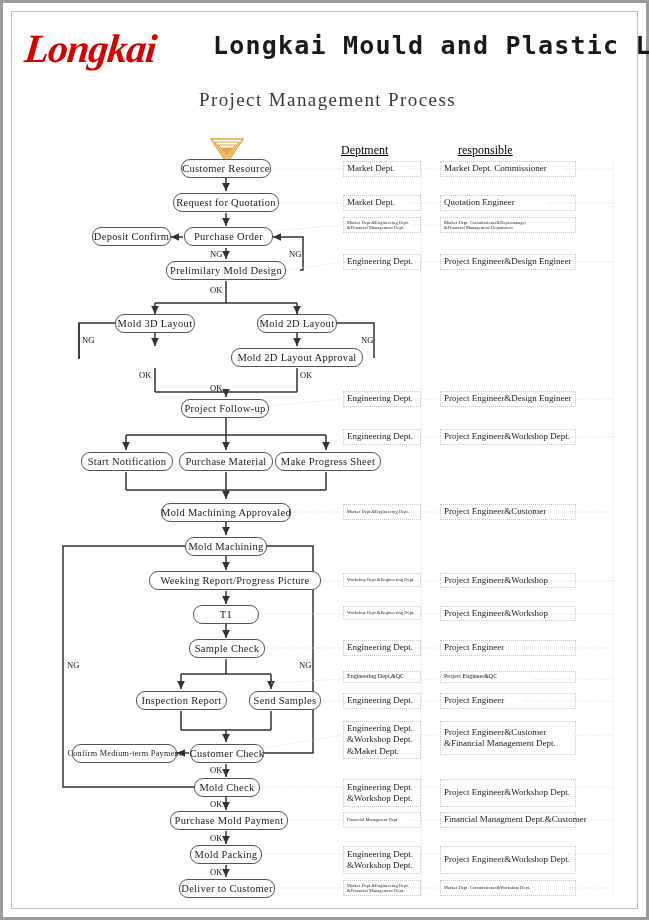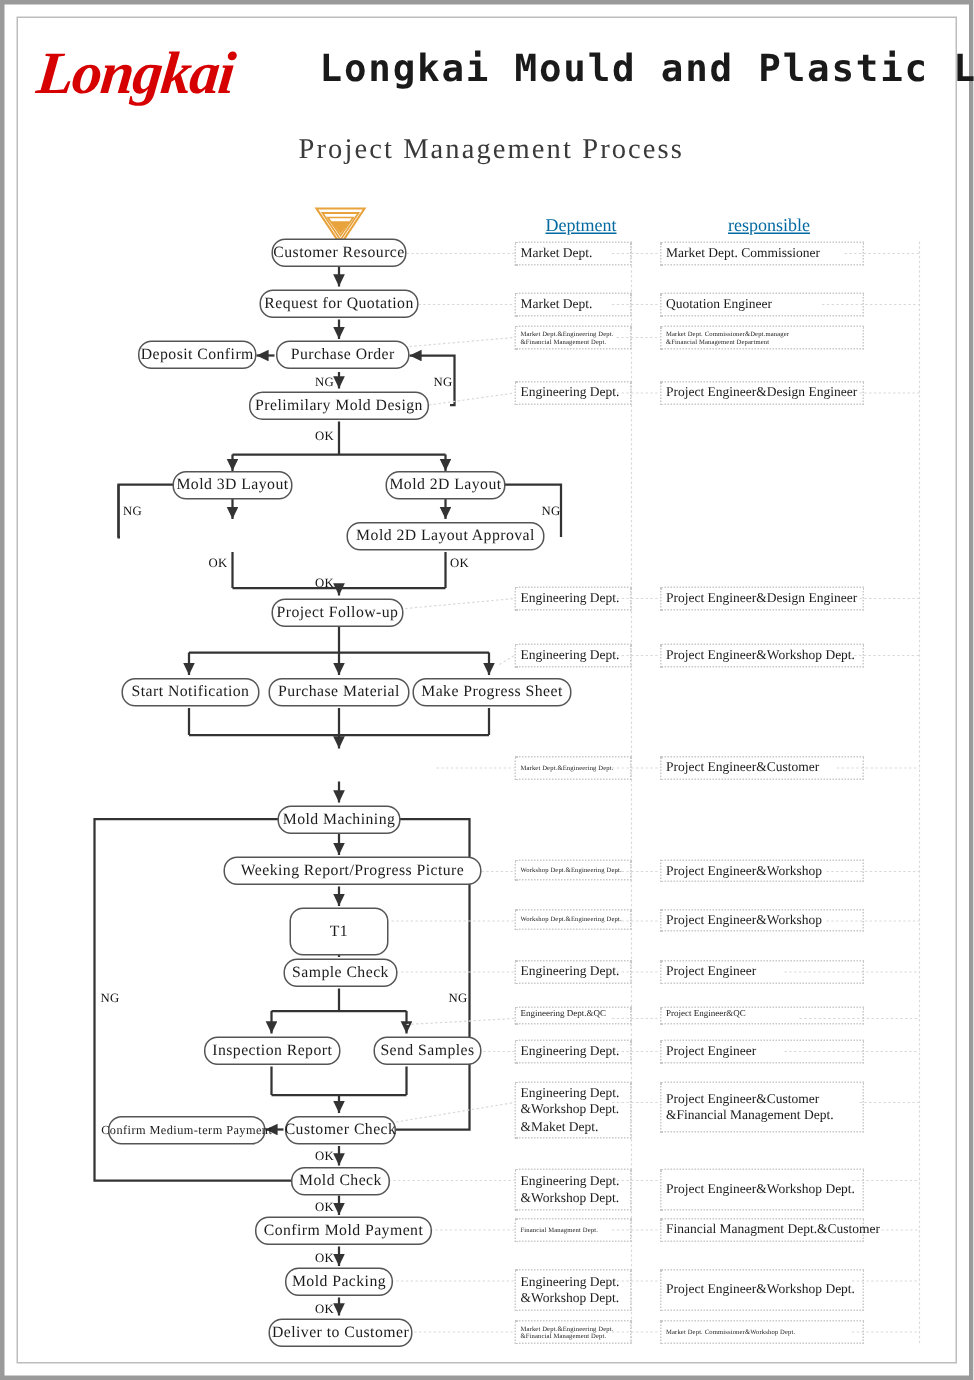--- a/index.html
+++ b/index.html
@@ -19,22 +19,22 @@
         letter-spacing:-1px;transform:skewX(-6deg);}
   #company-name{position:absolute;left:196px;top:6px;
         font-family:"DejaVu Sans Mono","Liberation Mono",monospace;
         font-weight:bold;font-size:25px;color:#1a1a1a;letter-spacing:1.2px;
         white-space:nowrap;}
   #doc-title{position:absolute;left:0;top:86px;width:649px;text-align:center;
         font-size:19px;color:#3a3a3a;letter-spacing:1.2px;}
   #doc-title span{letter-spacing:1.4px;}
 
   
-  .col-head{position:absolute;font-size:12px;color:#0369a1;
-        text-decoration:underline;text-align:right;}
+  .col-head{position:absolute;font-size:12px;color:#000000;
+        text-decoration:underline;text-align:left;}
   #head-dept{left:338px;top:140px;width:70px;}
   #head-resp{left:455px;top:140px;width:82px;}
 
   
   #flow-svg{position:absolute;left:0;top:0;width:649px;height:920px;}
 
   
   .node{position:absolute;box-sizing:border-box;
         border:1.3px solid #555;border-radius:9px;background:#fff;
         display:flex;align-items:center;justify-content:center;
@@ -243,40 +243,41 @@
   <div class="node" style="left:228px;top:345px;width:132px;height:19px;">Mold 2D Layout Approval</div>
 
   <div class="node" style="left:178px;top:396px;width:88px;height:19px;">Project Follow-up</div>
 
   <div class="node" style="left:78px;top:449px;width:92px;height:19px;">Start Notification</div>
 
   <div class="node" style="left:176px;top:449px;width:94px;height:19px;">Purchase Material</div>
 
   <div class="node" style="left:272px;top:449px;width:106px;height:19px;">Make Progress Sheet</div>
 
+  <div class="node" style="left:158px;top:500px;width:130px;height:19px;">Mold Machining Approvaled</div>
 
   <div class="node" style="left:182px;top:534px;width:82px;height:19px;">Mold Machining</div>
 
   <div class="node" style="left:146px;top:568px;width:172px;height:19px;">Weeking Report/Progress Picture</div>
 
-  <div class="node" style="left:190px;top:602px;width:66px;height:32px;">T1</div>
+  <div class="node" style="left:190px;top:602px;width:66px;height:19px;">T1</div>
 
   <div class="node" style="left:186px;top:636px;width:76px;height:19px;">Sample Check</div>
 
   <div class="node" style="left:133px;top:688px;width:91px;height:19px;">Inspection Report</div>
 
   <div class="node" style="left:246px;top:688px;width:72px;height:19px;">Send Samples</div>
 
   <div class="node" style="left:187px;top:741px;width:74px;height:19px;">Customer Check</div>
 
   <div class="node" style="left:69px;top:741px;width:105px;height:19px;font-size:8.2px;">Confirm Medium-term Payment</div>
 
   <div class="node" style="left:191px;top:775px;width:66px;height:19px;">Mold Check</div>
 
-  <div class="node" style="left:167px;top:808px;width:118px;height:19px;">Confirm Mold Payment</div>
+  <div class="node" style="left:167px;top:808px;width:118px;height:19px;">Purchase Mold Payment</div>
 
   <div class="node" style="left:187px;top:842px;width:72px;height:19px;">Mold Packing</div>
 
   <div class="node" style="left:176px;top:876px;width:96px;height:19px;">Deliver to Customer</div>
 
   <div class="elabel" style="left:207px;top:246px;">NG</div>
   <div class="elabel" style="left:286px;top:246px;">NG</div>
   <div class="elabel" style="left:207px;top:282px;">OK</div>
   <div class="elabel" style="left:79px;top:332px;">NG</div>
   <div class="elabel" style="left:358px;top:332px;">NG</div>

